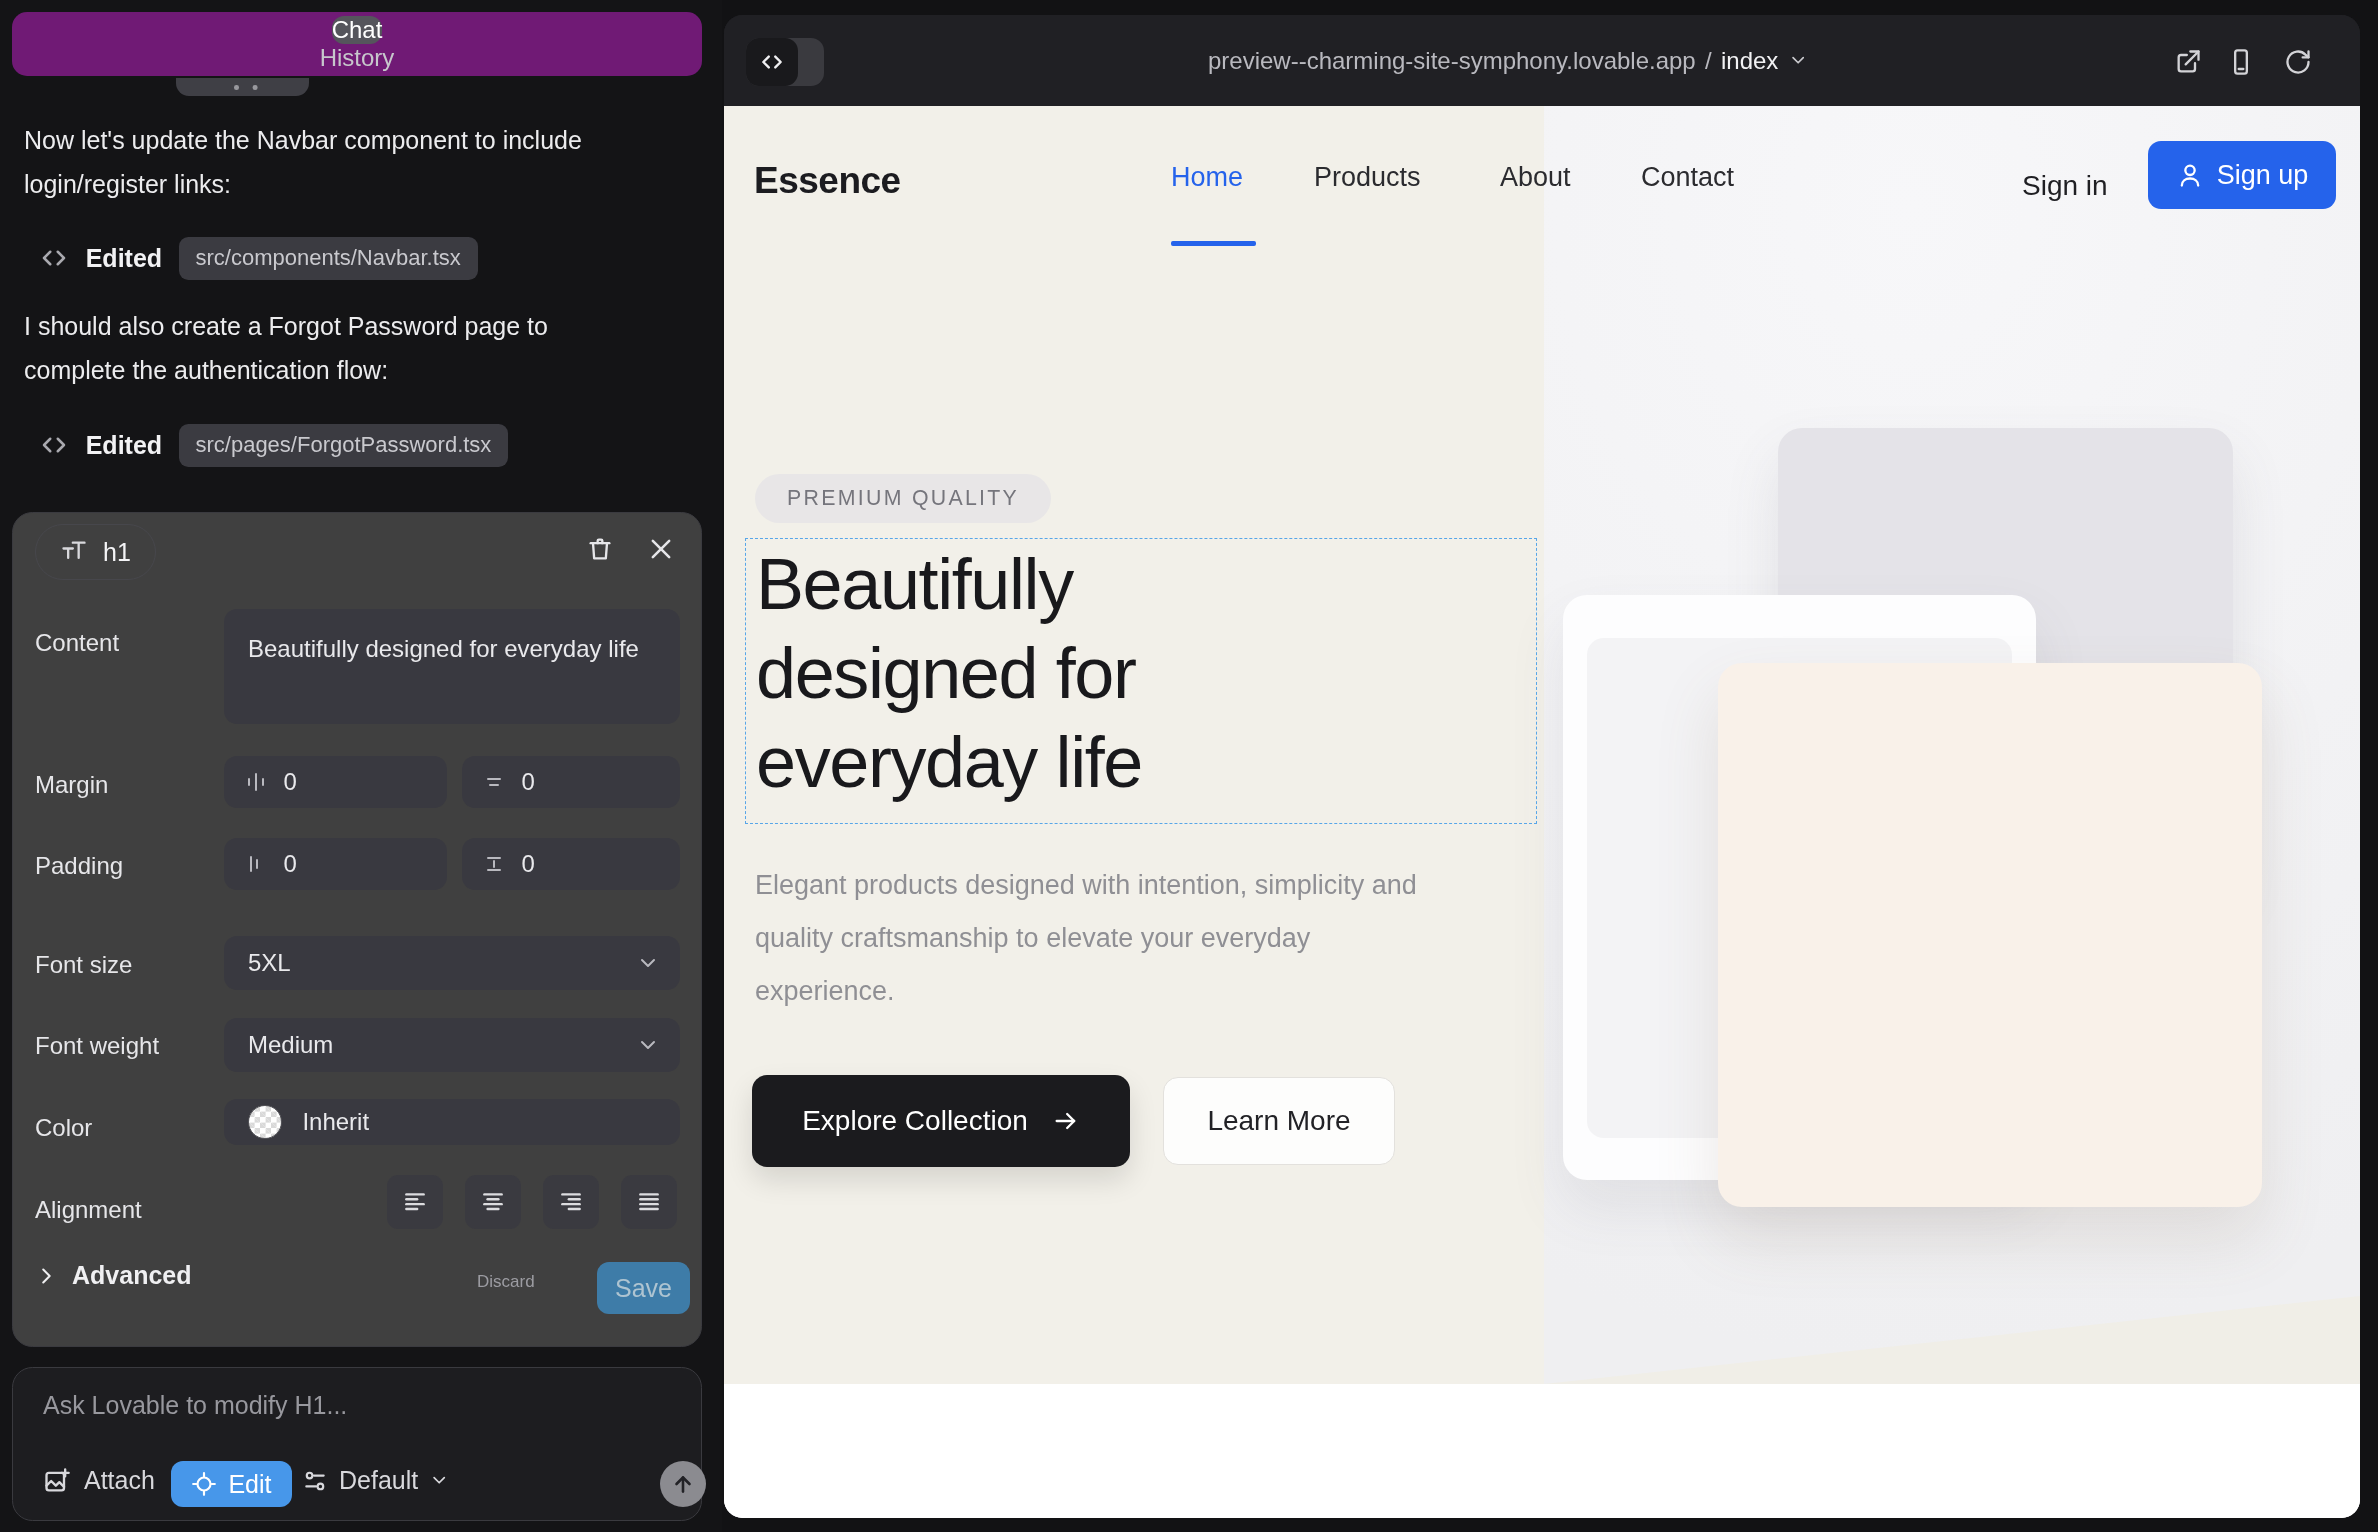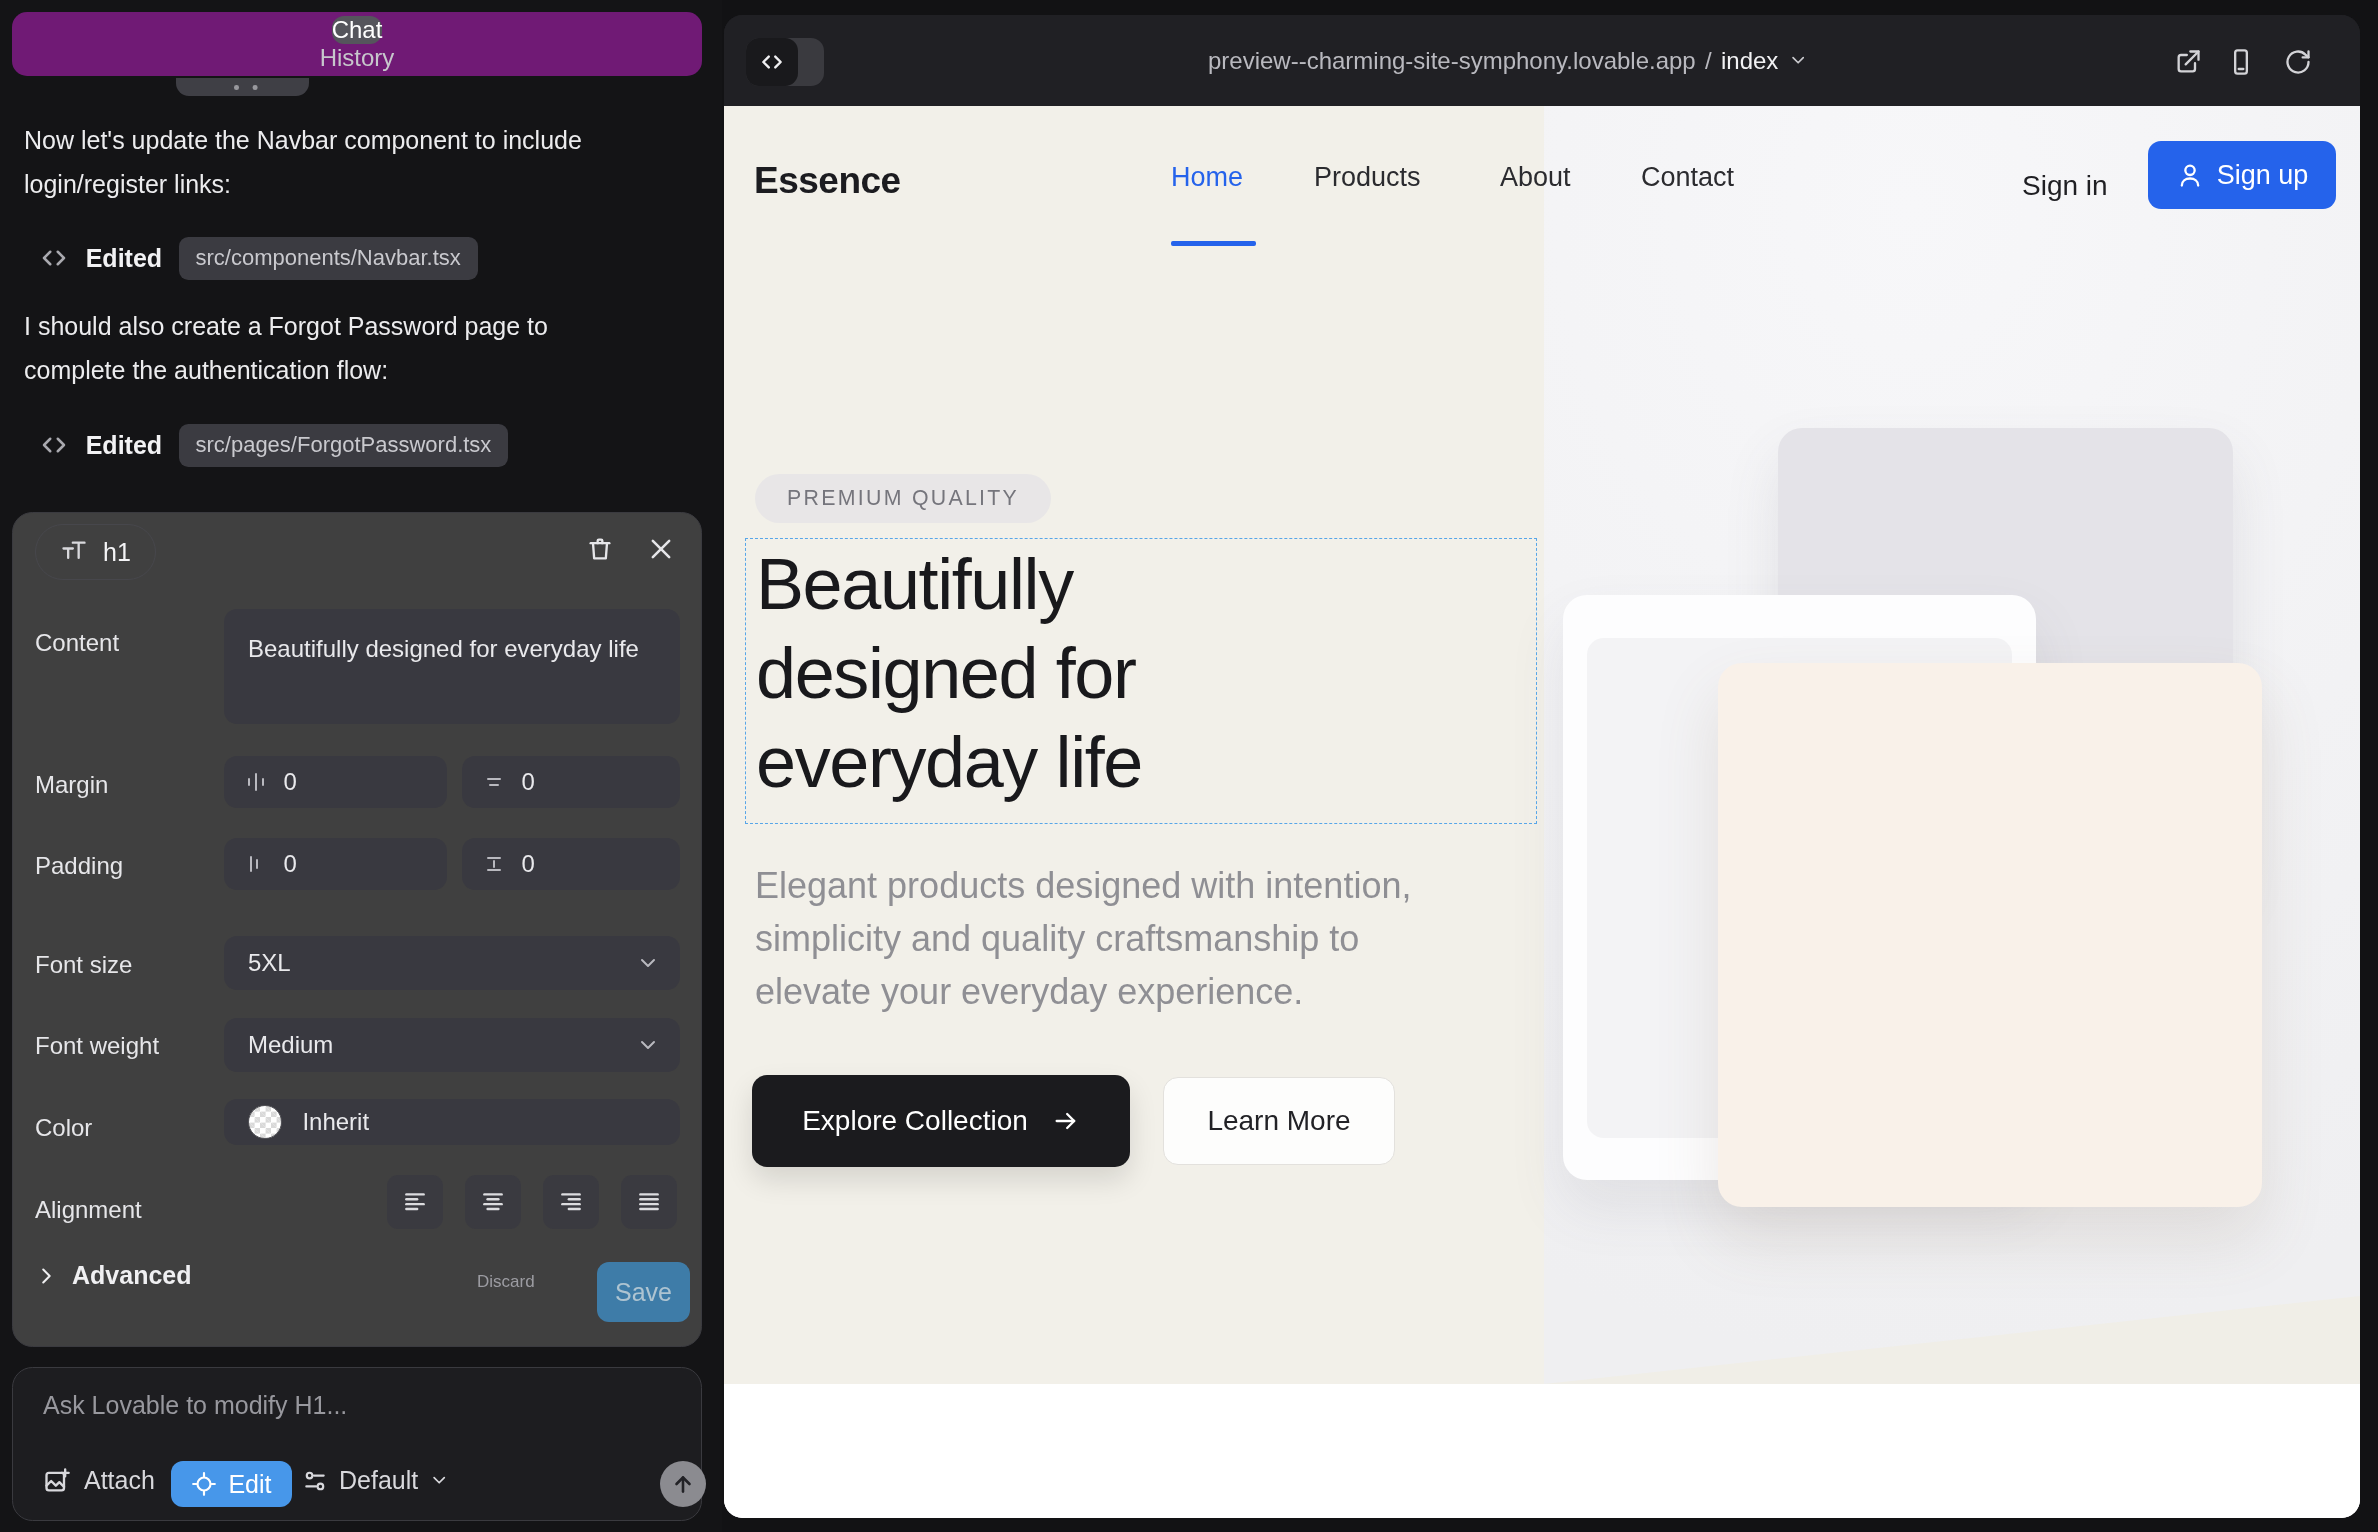--- a/index.html
+++ b/index.html
@@ -36,21 +36,21 @@
         display:flex;align-items:center;box-sizing:border-box;}
   .fbox .gi{color:#b9b9bf;margin-right:15px;}
   .contentbox{left:211px;top:96px;width:456px;height:115px;padding:22px 24px;line-height:36px;align-items:flex-start;}
   .selbox{justify-content:flex-start;padding:0 24px;}
   .selbox .chev{position:absolute;right:20.4px;color:#b9b9bf;}
   .alignbtn{position:absolute;width:56px;height:54px;background:#3a3a40;border-radius:11px;display:flex;
             align-items:center;justify-content:center;color:#dcdcdf;cursor:pointer;}
   .advrow{position:absolute;left:22px;top:748px;display:flex;align-items:center;gap:15px;color:#f0f0f2;
           font-size:25px;font-weight:600;cursor:pointer;}
   .discard{position:absolute;top:759px;left:464px;font-size:17px;color:#9c9ca2;cursor:pointer;}
-  .savebtn{position:absolute;top:749px;left:584px;width:93px;height:60px;background:#3e7ca8;border-radius:12px;
+  .savebtn{position:absolute;top:749px;left:584px;width:93px;height:52px;background:#3e7ca8;border-radius:12px;
            color:#aec4d1;font-size:25px;display:flex;align-items:center;justify-content:center;cursor:pointer;}
   .swatch{width:32px;height:32px;border-radius:50%;margin-right:20.4px;border:0.9px solid #55555a;
           background:
             linear-gradient(45deg,#d9d9d9 25%,transparent 25%,transparent 75%,#d9d9d9 75%),
             linear-gradient(45deg,#d9d9d9 25%,#ffffff 25%,#ffffff 75%,#d9d9d9 75%);
           background-size:11px 11px;background-position:0 0,5.6px 5.6px;}
 
   
   .composer{position:absolute;left:12px;top:1367px;width:690px;height:154px;background:#1d1d20;
             border:1.9px solid #3a3a3f;border-radius:20.4px;box-sizing:border-box;}
@@ -100,21 +100,21 @@
   .signin{position:absolute;left:1298px;top:64px;font-size:28px;color:#1f1f23;cursor:pointer;}
   .signup{position:absolute;left:1424px;top:35px;width:188px;height:68px;background:#2563eb;border-radius:13px;
           display:flex;align-items:center;justify-content:center;gap:13px;color:#fff;font-size:27px;cursor:pointer;}
 
   .badge{position:absolute;left:31px;top:368px;height:49px;padding:0 32px;background:#e8e6e7;border-radius:27px;
          display:flex;align-items:center;font-size:21.3px;letter-spacing:2.3px;color:#75757c;font-weight:500;}
   .selection{position:absolute;left:21.3px;top:432px;width:790px;height:284px;border:1.9px dashed #58a6e8;cursor:pointer;}
   .hero-h1{position:absolute;left:32px;top:434px;margin:0;font-size:72px;line-height:89px;font-weight:500;
            color:#19191c;letter-spacing:-1.4px;}
   .hero-h1 span{display:block;}
-  .hero-p{position:absolute;left:31px;top:753px;width:686px;margin:0;font-size:36px;line-height:53px;color:#8f8f94;}
+  .hero-p{position:absolute;left:31px;top:753px;width:686px;margin:0;font-size:27px;line-height:53px;color:#8f8f94;}
   .cta1{position:absolute;left:28px;top:969px;width:378px;height:92px;background:#1b1b1e;border-radius:15px;
         display:flex;align-items:center;justify-content:center;gap:24px;color:#fff;font-size:28px;cursor:pointer;
         box-shadow:0 13px 28px rgba(0,0,0,.12);}
   .cta2{position:absolute;left:439px;top:971px;width:232px;height:88px;background:#fdfdfc;border:1.9px solid #e3e1dd;
         border-radius:15px;display:flex;align-items:center;justify-content:center;color:#222226;font-size:28px;
         cursor:pointer;box-sizing:border-box;}
   .bottom-strip{position:absolute;left:0;top:1278px;width:1636px;height:134px;background:#ffffff;}
 </style>
 </head>
 <body>

